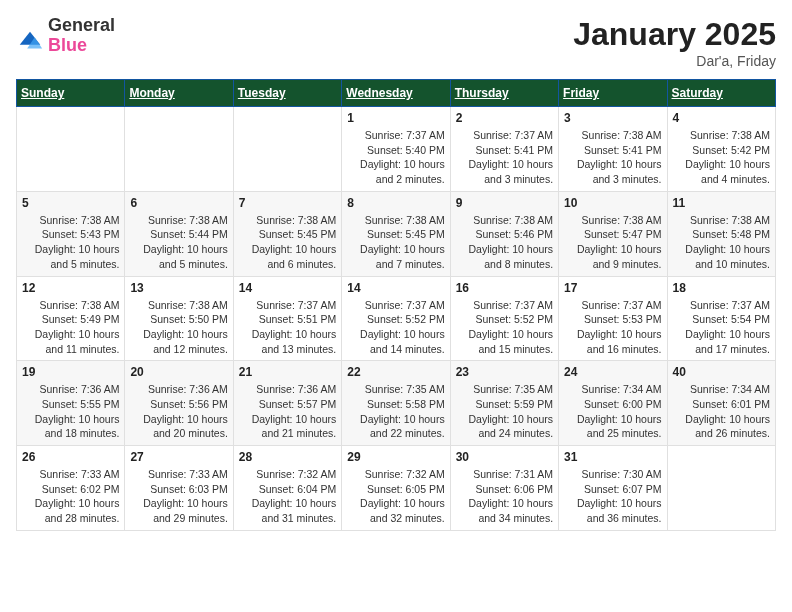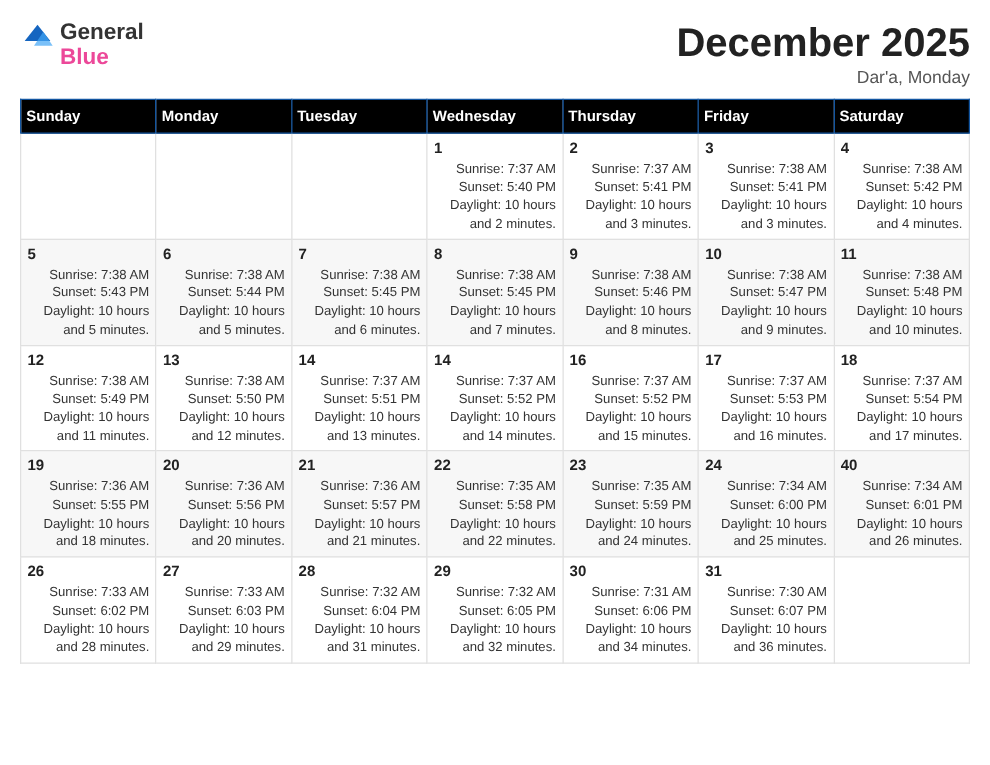--- a/index.html
+++ b/index.html
@@ -11,21 +11,21 @@
       padding: 16px;
     }
     .header {
       display: flex;
       justify-content: space-between;
       align-items: flex-start;
       margin-bottom: 10px;
     }
     .logo {
       display: flex;
-      align-items: flex-start;
+      align-items: flex-end;
       gap: 4px;
     }
     .logo-text {
       font-size: 18px;
       font-weight: bold;
       line-height: 1.1;
     }
     .logo-general { color: #333; }
     .logo-blue { color: #ec4899; }
     .logo-icon {
@@ -43,22 +43,23 @@
     .subtitle {
       font-size: 14px;
       color: #555;
     }
     table {
       width: 100%;
       border-collapse: collapse;
       font-size: 11px;
     }
     thead tr {
-      background: #000000;
+      background: #14532d;
       color: #fff;
+      text-decoration: underline;
     }
     thead th {
       padding: 6px 4px;
       text-align: left;
       font-weight: bold;
       font-size: 12px;
       border: 1px solid #1255a0;
     }
     tbody tr {
       border-bottom: 1px solid #ddd;
@@ -100,22 +101,22 @@
     <svg class="logo-icon" viewBox="0 0 30 30" xmlns="http://www.w3.org/2000/svg">
       <polygon points="15,4 26,18 4,18" fill="#1565c0"></polygon>
       <polygon points="20,10 28,22 12,22" fill="#42a5f5" opacity="0.7"></polygon>
     </svg>
     <div class="logo-text">
       <div class="logo-general">General</div>
       <div class="logo-blue">Blue</div>
     </div>
   </div>
   <div class="title-area">
-    <div class="month-title">December 2025</div>
-    <div class="subtitle">Dar'a, Monday</div>
+    <div class="month-title">January 2025</div>
+    <div class="subtitle">Dar'a, Friday</div>
   </div>
 </div>
 
 <table>
   <thead>
     <tr>
       <th>Sunday</th>
       <th>Monday</th>
       <th>Tuesday</th>
       <th>Wednesday</th>

